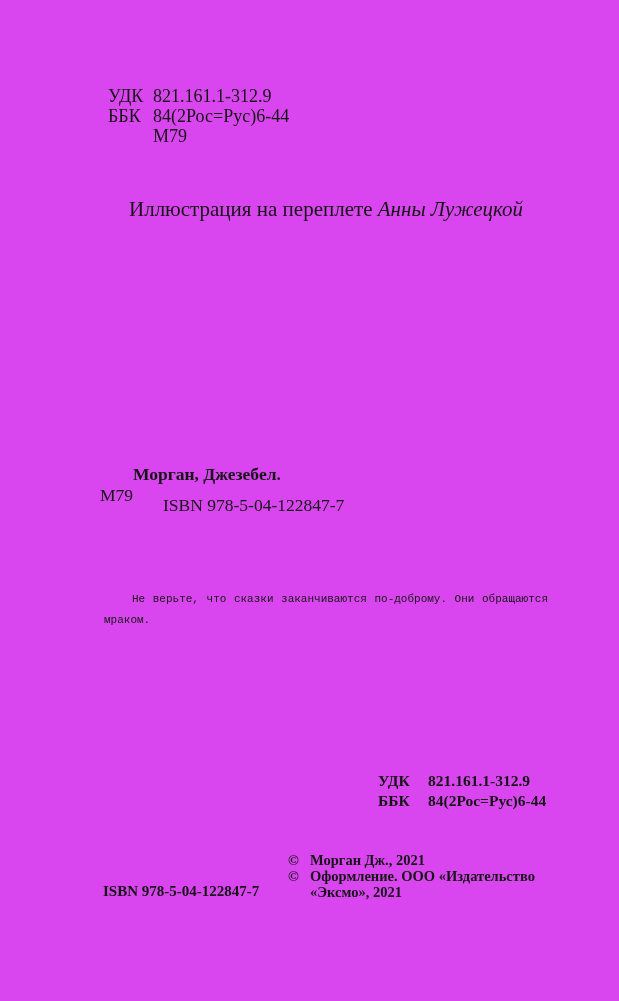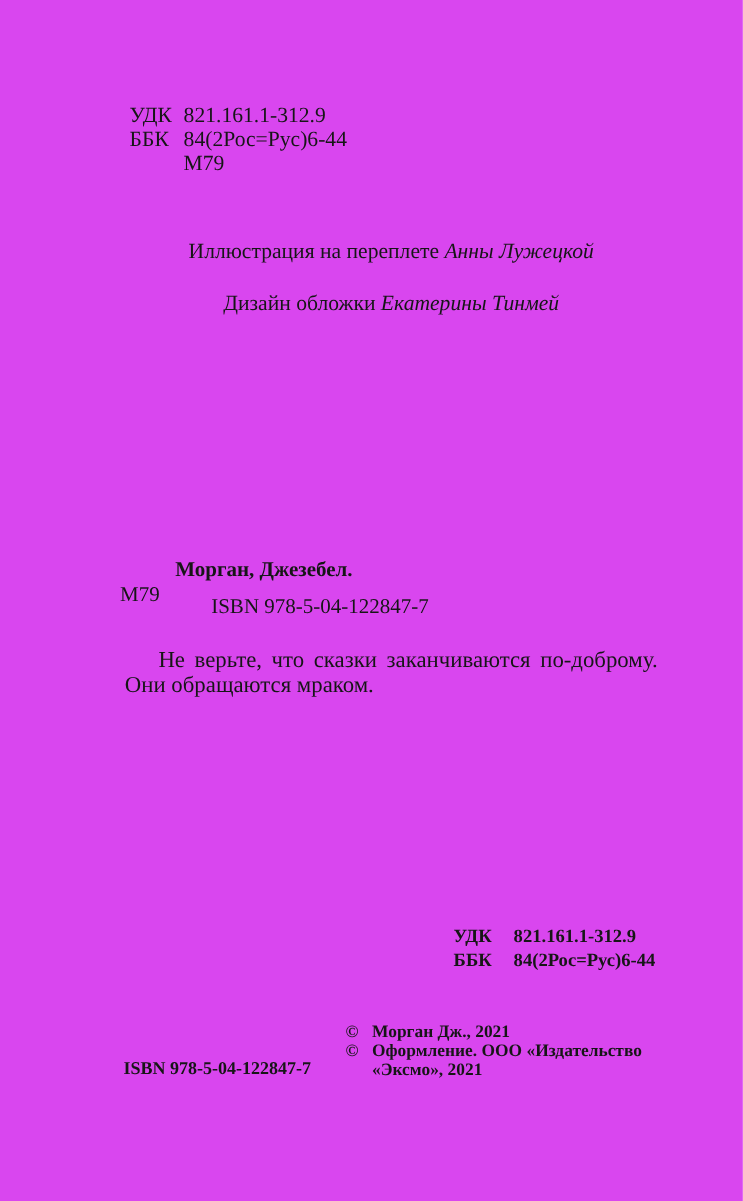--- a/index.html
+++ b/index.html
@@ -24,51 +24,52 @@
   }
   .code-row { display: flex; }
   .top-codes .code-label { width: 45px; flex: none; }
 
   
   .credit {
     position: absolute;
     left: 104px;
     width: 444px;
     text-align: center;
-    font-size: 18px;
+    font-size: 21px;
     line-height: 20px;
   }
   .credit-illustration { top: 199px; }
   .credit-design { top: 242px; }
   .it { font-style: italic; }
 
   
   .catalog {
     position: absolute;
     left: 100px;
     top: 464px;
     width: 455px;
     font-size: 17.5px;
     line-height: 20px;
   }
   .catalog-code { position: absolute; left: 0; top: 21px; }
-  .catalog-body { margin-left: 28px; width: 408px; }
+  .catalog-body { margin-left: 15px; width: 408px; }
   .catalog-author { font-weight: 700; margin-left: 18px; }
   .catalog-desc { margin: 0; text-align: justify; text-indent: 47px; }
   .catalog-isbn { margin: 11px 0 0 48px; }
 
   
   .annotation {
     position: absolute;
     left: 104px;
-    top: 541px;
+    top: 589px;
     width: 444px;
-    font-size: 19px;
+    font-size: 11px;
     line-height: 20.5px;
     text-align: justify;
+    font-family: Liberation Mono, monospace;
   }
   .annotation p { margin: 0; text-indent: 28px; }
 
   
   .bottom-codes {
     position: absolute;
     left: 378px;
     top: 771px;
     font-size: 15.5px;
     font-weight: 700;
@@ -117,24 +118,20 @@
       <span class="code-label"></span>
       <span class="code-value">М79</span>
     </div>
   </section>
 
   <div class="credit credit-illustration">
     <span>Иллюстрация на переплете</span>
     <span class="it">Анны Лужецкой</span>
   </div>
 
-  <div class="credit credit-design">
-    <span>Дизайн обложки</span>
-    <span class="it">Екатерины Тинмей</span>
-  </div>
 
   <section class="catalog">
     <span class="catalog-code">М79</span>
     <div class="catalog-body">
       <div class="catalog-author">Морган, Джезебел.</div>
       <div class="catalog-isbn">ISBN 978-5-04-122847-7</div>
     </div>
   </section>
 
   <section class="annotation">

